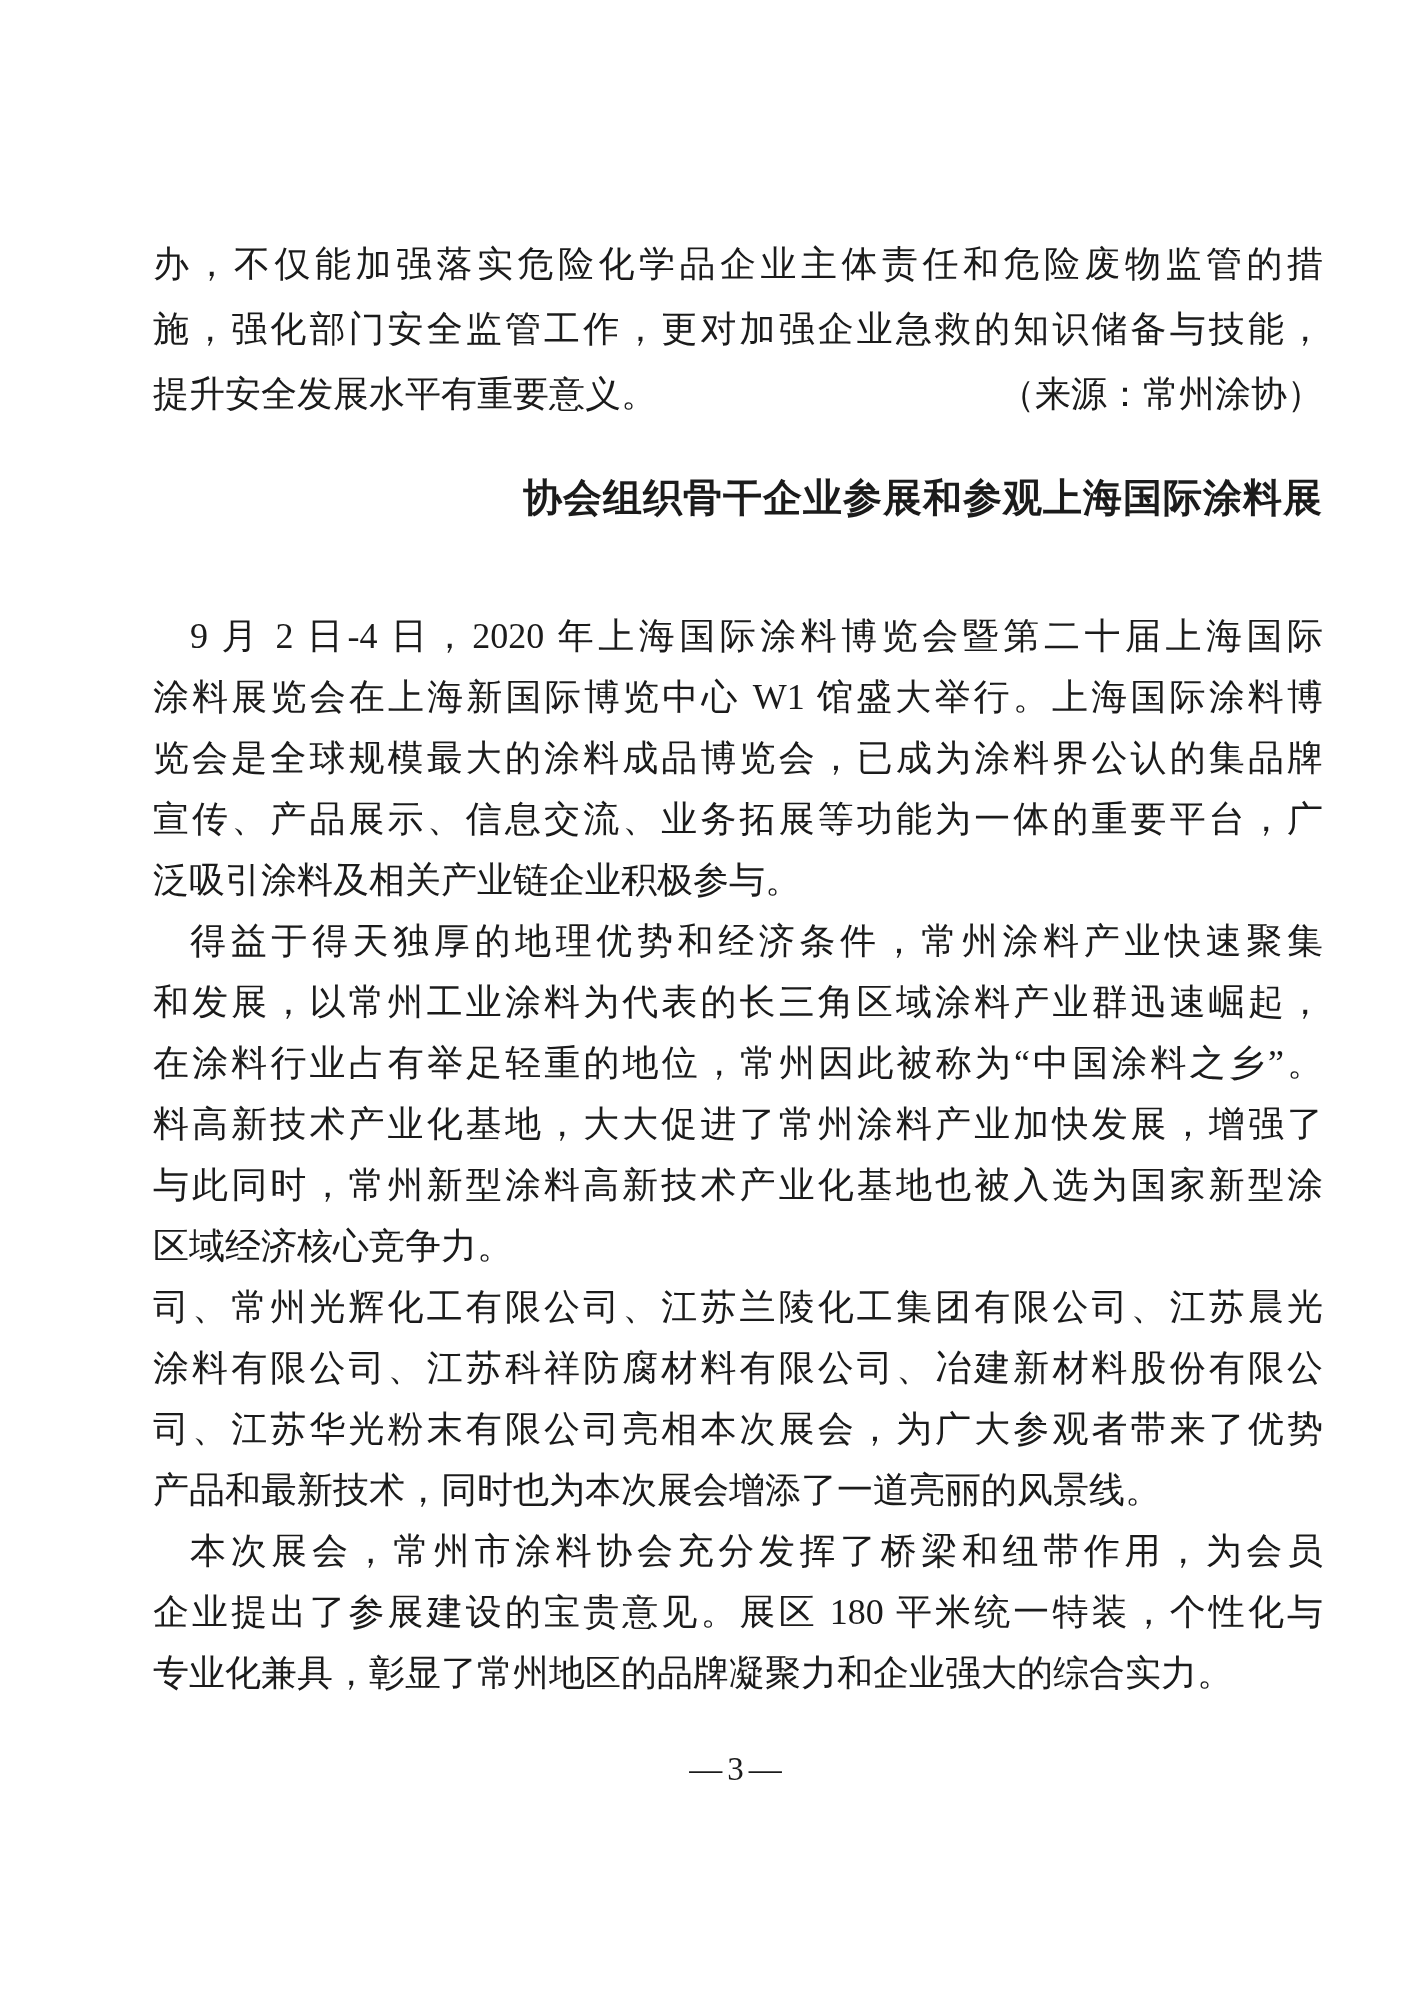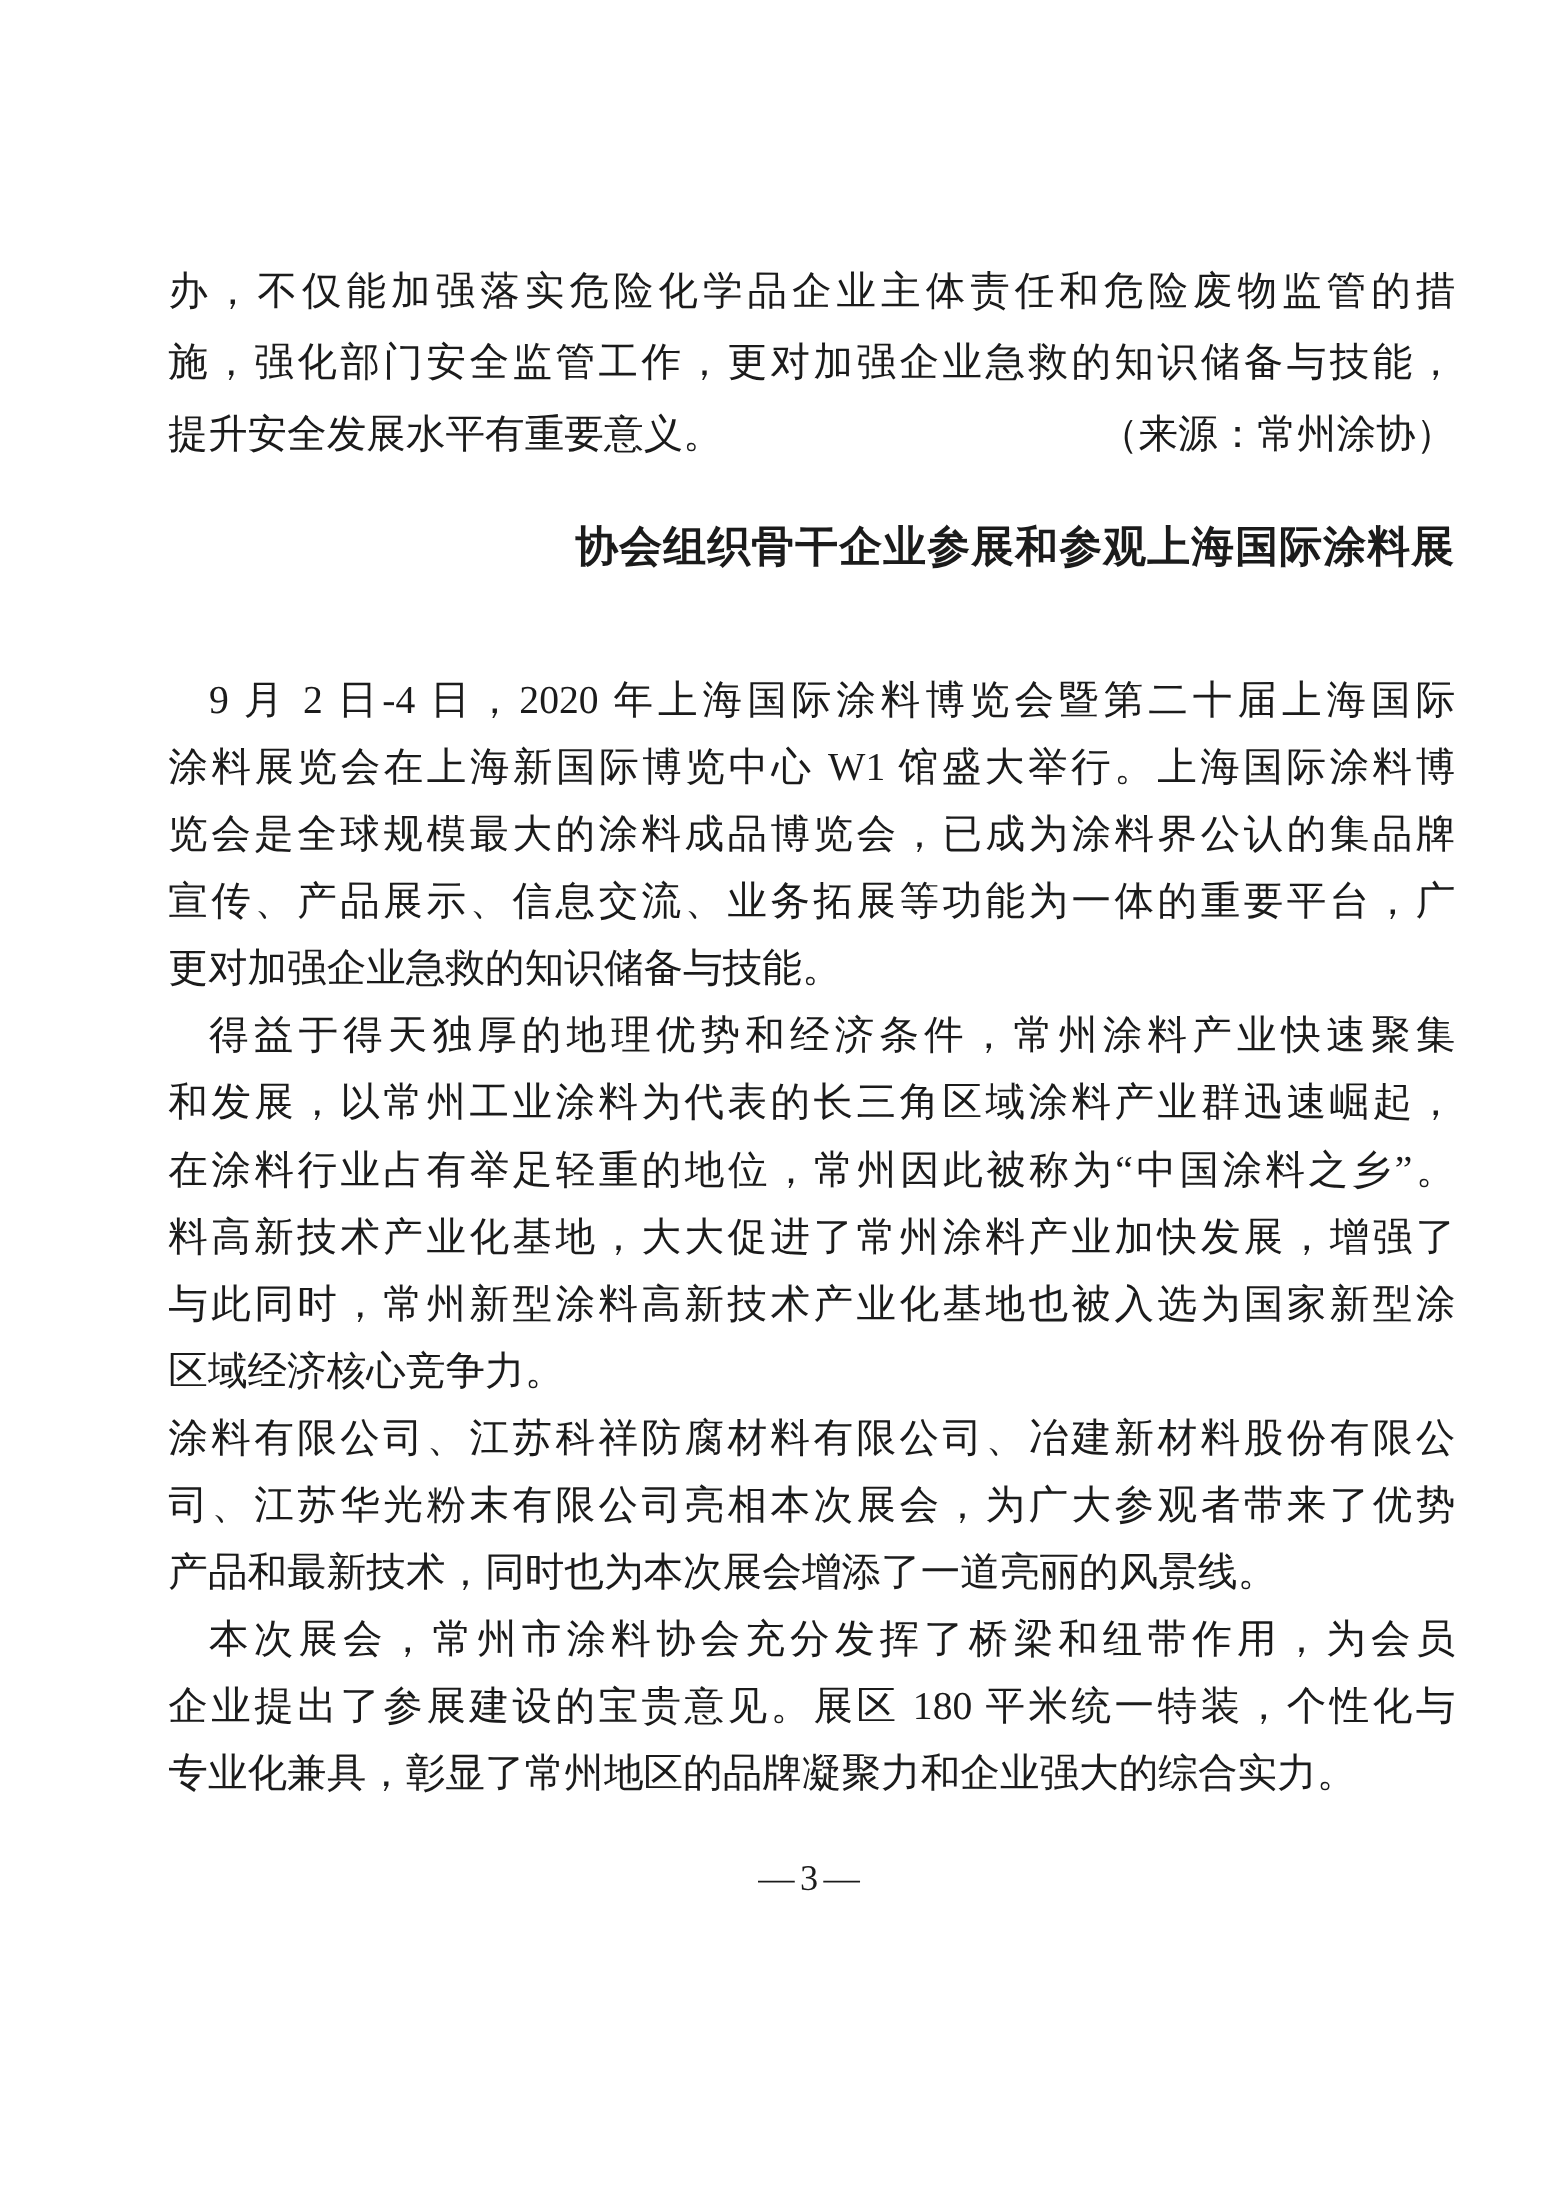--- a/index.html
+++ b/index.html
@@ -75,33 +75,34 @@
     </div>
   </section>
 
   <h1 class="title">协会组织骨干企业参展和参观上海国际涂料展</h1>
 
   <section class="para first">
     <div class="doc-line para-start">9 月 2 日-4 日，2020 年上海国际涂料博览会暨第二十届上海国际</div>
     <div class="doc-line">涂料展览会在上海新国际博览中心 W1 馆盛大举行。上海国际涂料博</div>
     <div class="doc-line">览会是全球规模最大的涂料成品博览会，已成为涂料界公认的集品牌</div>
     <div class="doc-line">宣传、产品展示、信息交流、业务拓展等功能为一体的重要平台，广</div>
-    <div class="doc-line para-end">更对加强企业急救的知识储备与技能。</div>
+    <div class="doc-line para-end">泛吸引涂料及相关产业链企业积极参与。</div>
   </section>
 
   <section class="para">
     <div class="doc-line para-start">得益于得天独厚的地理优势和经济条件，常州涂料产业快速聚集</div>
     <div class="doc-line">和发展，以常州工业涂料为代表的长三角区域涂料产业群迅速崛起，</div>
     <div class="doc-line">在涂料行业占有举足轻重的地位，常州因此被称为“中国涂料之乡”。</div>
     <div class="doc-line">料高新技术产业化基地，大大促进了常州涂料产业加快发展，增强了</div>
     <div class="doc-line">与此同时，常州新型涂料高新技术产业化基地也被入选为国家新型涂</div>
     <div class="doc-line para-end">区域经济核心竞争力。</div>
   </section>
 
   <section class="para">
+    <div class="doc-line">司、常州光辉化工有限公司、江苏兰陵化工集团有限公司、江苏晨光</div>
     <div class="doc-line">涂料有限公司、江苏科祥防腐材料有限公司、冶建新材料股份有限公</div>
     <div class="doc-line">司、江苏华光粉末有限公司亮相本次展会，为广大参观者带来了优势</div>
     <div class="doc-line para-end">产品和最新技术，同时也为本次展会增添了一道亮丽的风景线。</div>
   </section>
 
   <section class="para">
     <div class="doc-line para-start">本次展会，常州市涂料协会充分发挥了桥梁和纽带作用，为会员</div>
     <div class="doc-line">企业提出了参展建设的宝贵意见。展区 180 平米统一特装，个性化与</div>
     <div class="doc-line para-end">专业化兼具，彰显了常州地区的品牌凝聚力和企业强大的综合实力。</div>
   </section>

